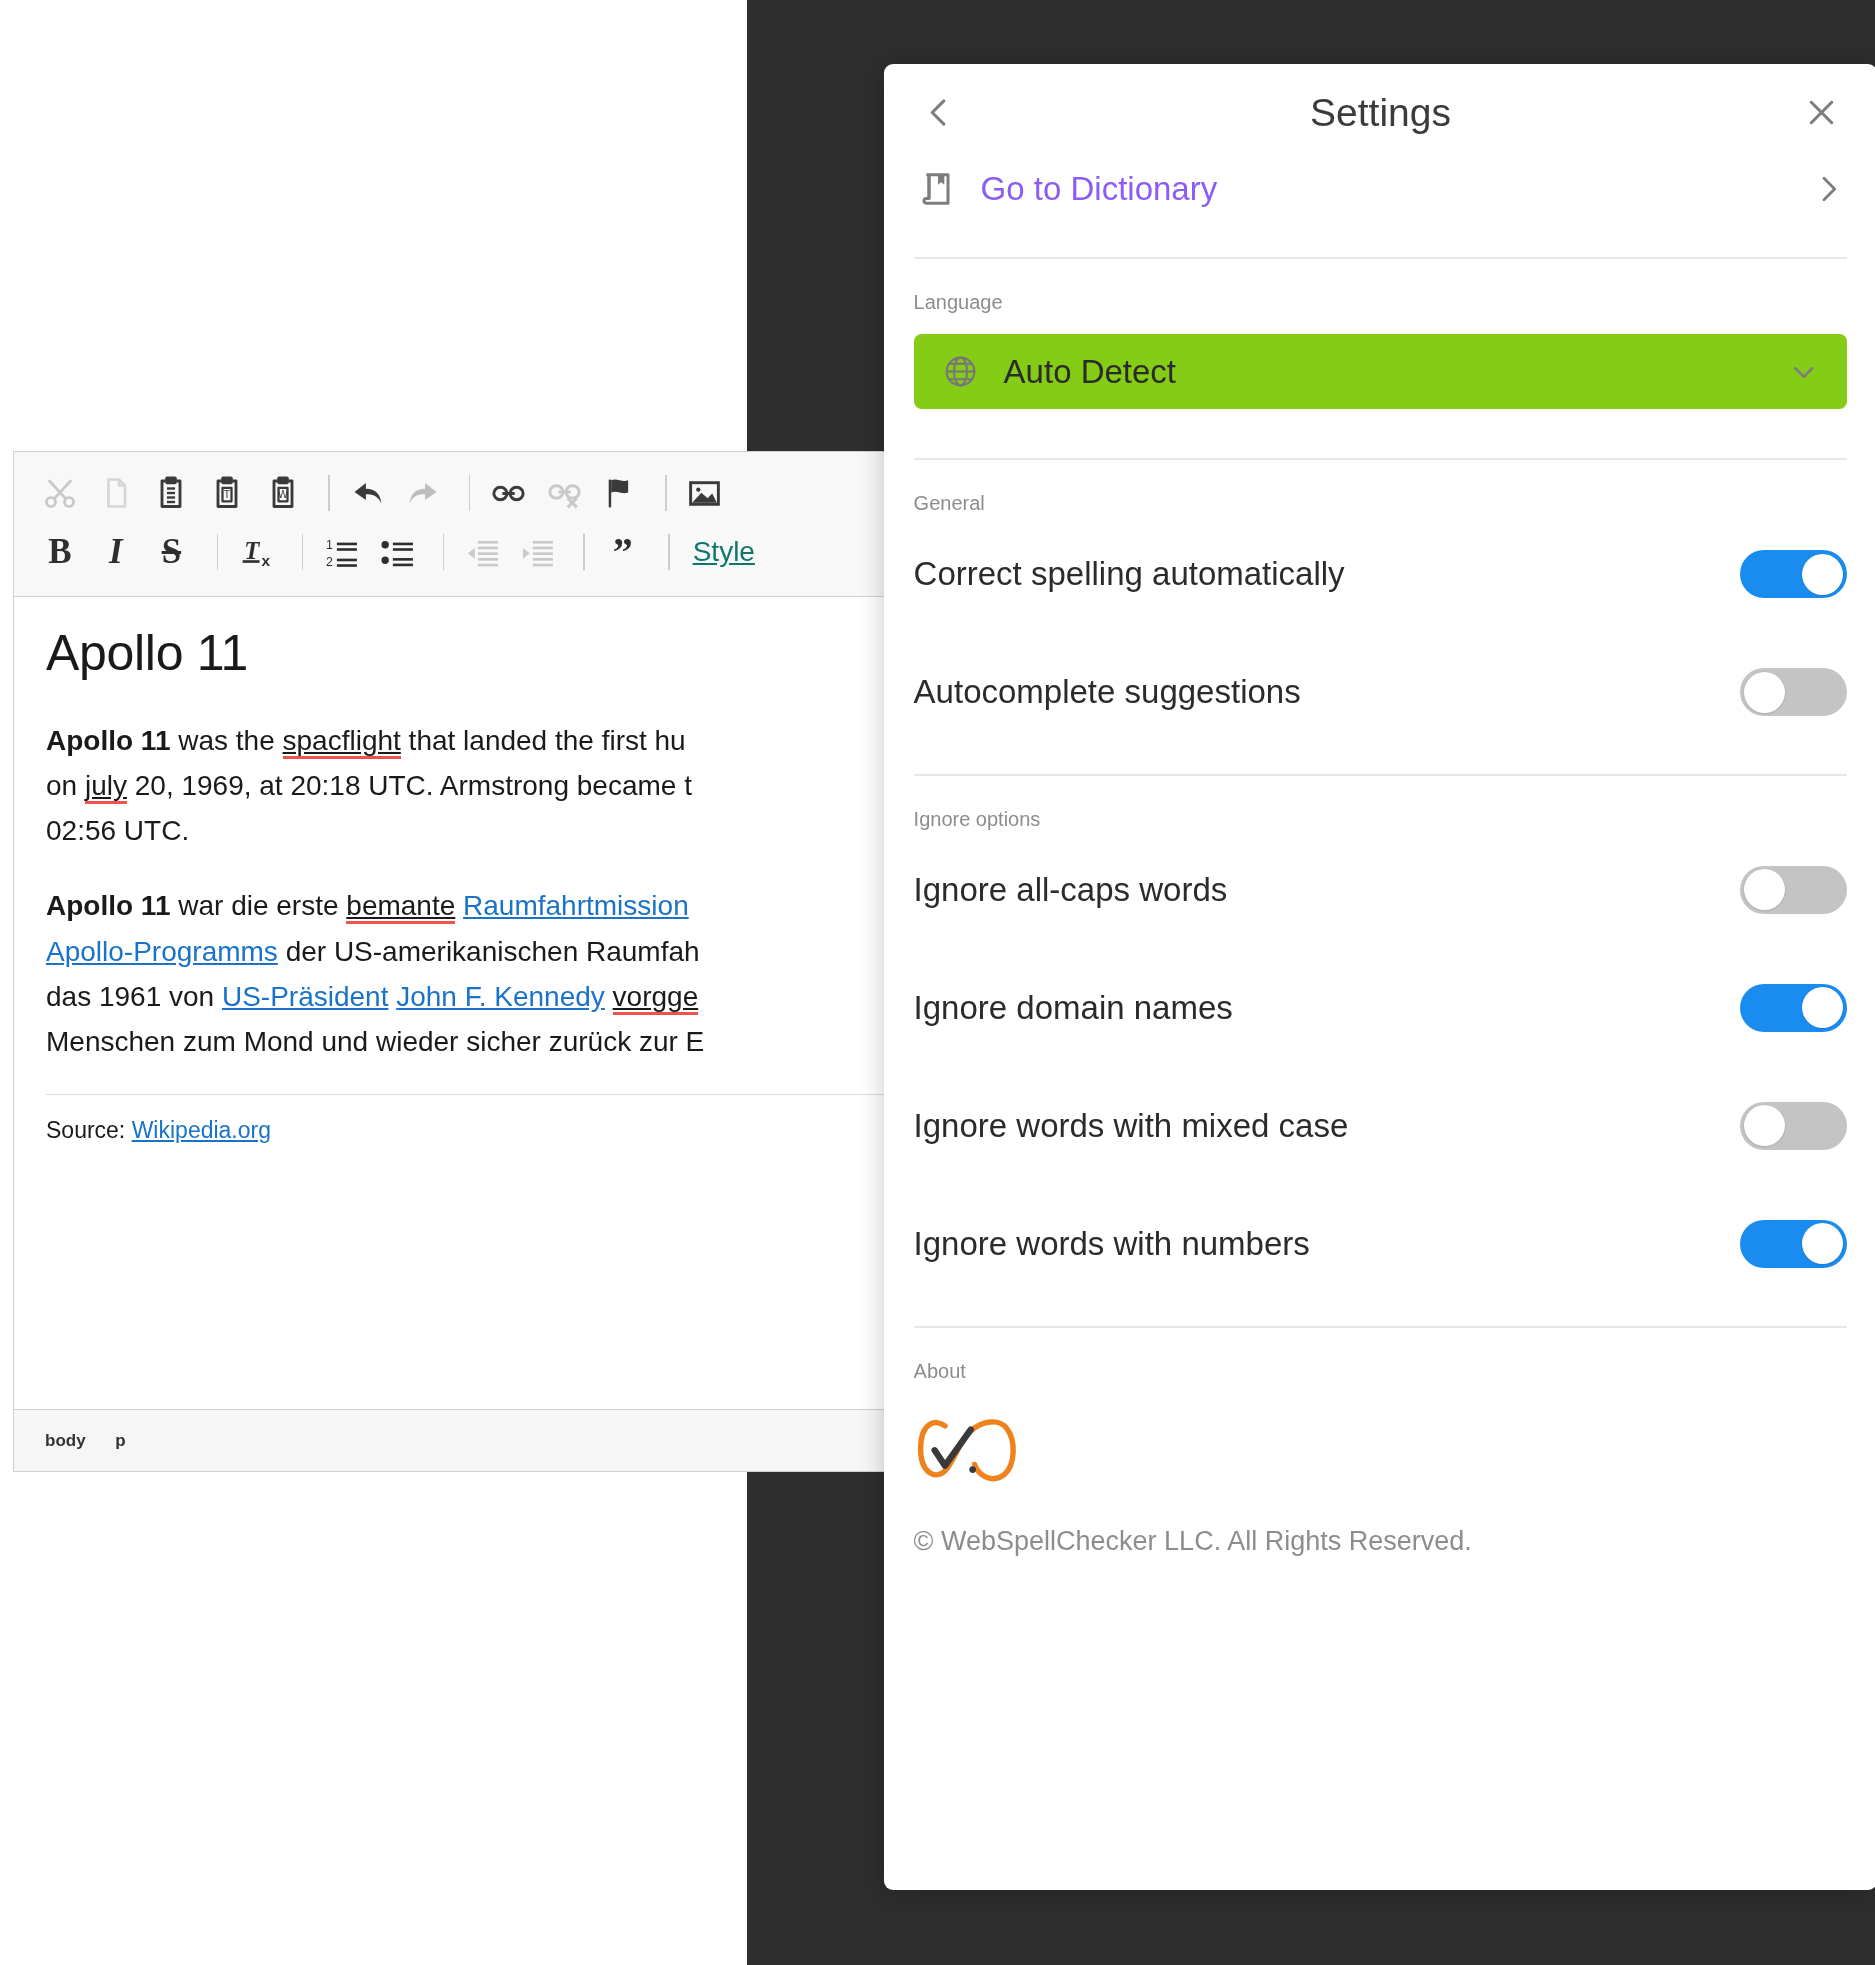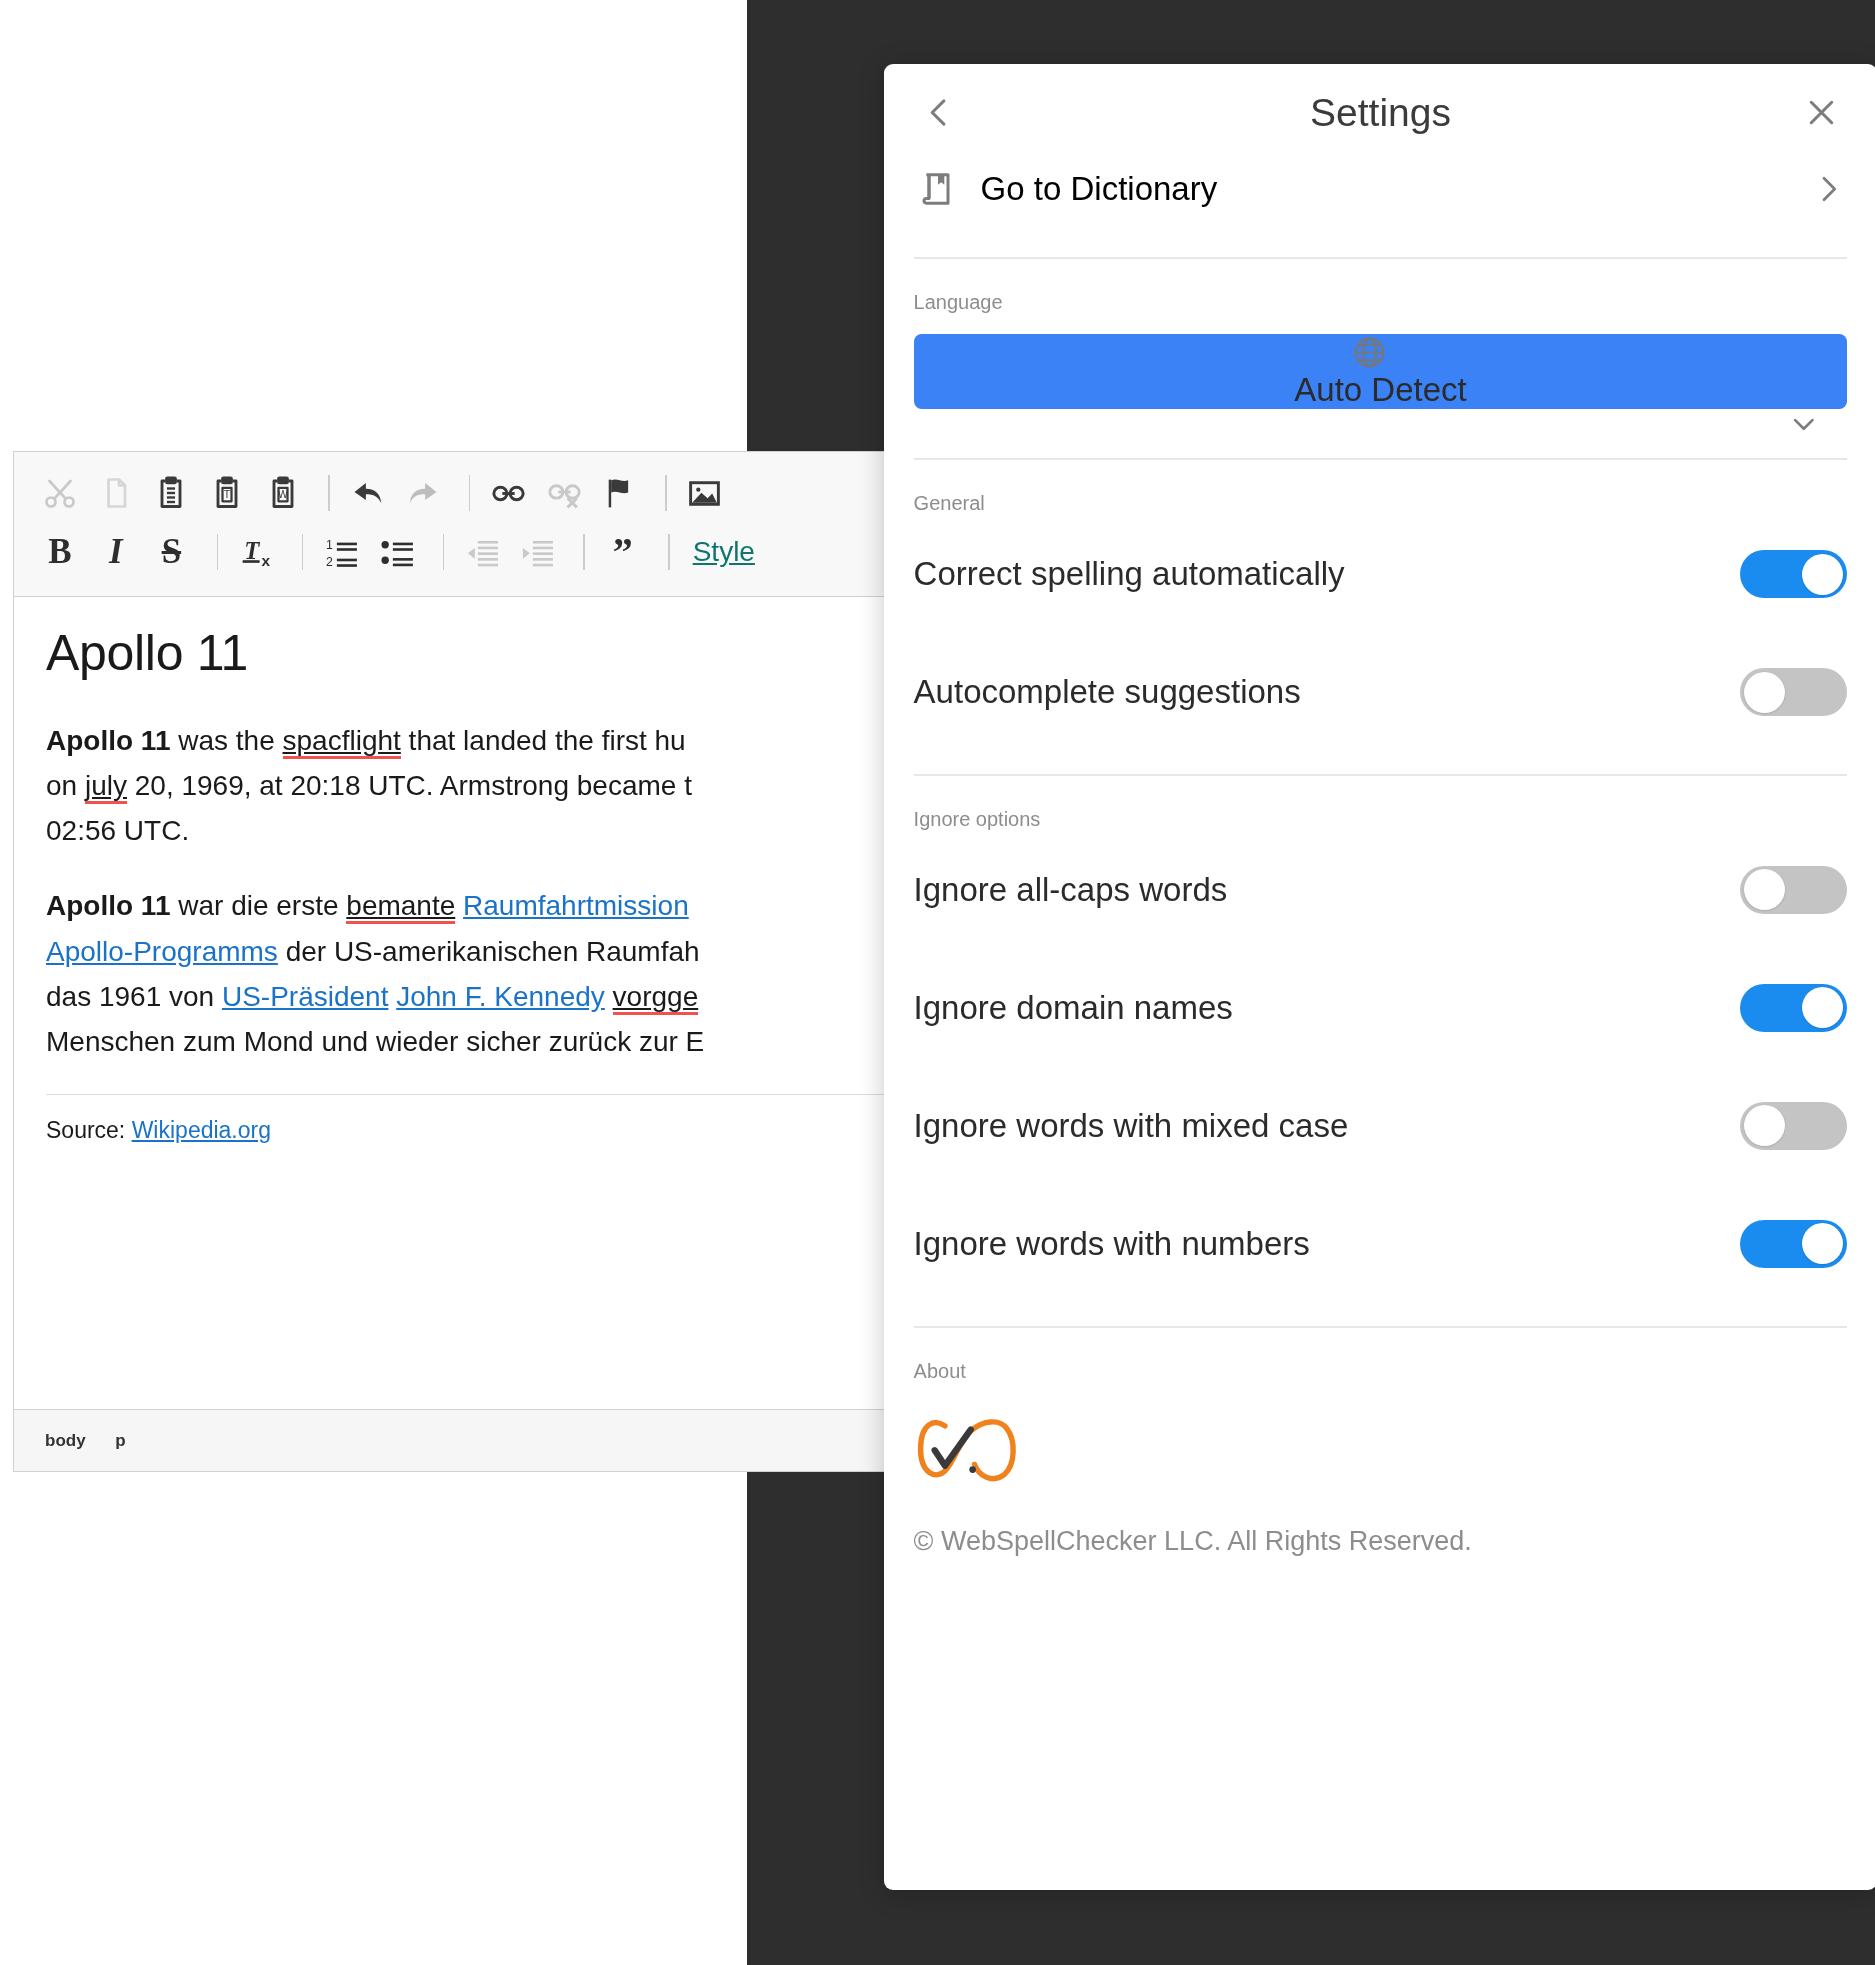--- a/index.html
+++ b/index.html
@@ -90,32 +90,32 @@
     position:absolute;left:0;right:0;text-align:center;
     font-size:39px;color:#3b3b3b;font-weight:400;pointer-events:none;
   }
   .st-close{margin-left:auto;width:51px;height:51px;display:flex;align-items:center;justify-content:center;}
 
   .dict-row{
     display:flex;align-items:center;padding:0 29.6px;height:77px;
     margin-top:-11.6px;
   }
   .dict-icon{width:49px;height:49px;display:flex;align-items:center;justify-content:center;margin-right:18px;}
-  .dict-label{font-size:33px;color:#000000;}
+  .dict-label{font-size:33px;color:#8b5cf6;}
   .dict-chev{margin-left:auto;width:39px;height:39px;display:flex;align-items:center;justify-content:center;}
 
   .divider{height:1.9px;background:#e7e7e7;margin:29.6px 29.6px 0 29.6px;}
 
   .sect-label{
     font-size:20px;color:#8d8d8d;padding:32px 29.6px 0 29.6px;
   }
 
   .lang-select{
-    margin:20.6px 29.6px 0 29.6px;height:75px;background:#3b82f6;border-radius:7.7px;
-    display:flex;align-items:center;padding:0 26px;flex-direction:column;
+    margin:20.6px 29.6px 0 29.6px;height:75px;background:#84cc16;border-radius:7.7px;
+    display:flex;align-items:center;padding:0 26px;
   }
   .globe{width:42px;height:42px;margin-right:22px;display:flex;align-items:center;justify-content:center;}
   .lang-value{font-size:33px;color:#2b2b2b;}
   .lang-chev{margin-left:auto;width:35px;height:35px;display:flex;align-items:center;justify-content:center;}
 
   .opt-row{
     display:flex;align-items:center;padding:0 29.6px;height:118px;text-align:center;
   }
   .opt-label{font-size:33px;color:#2b2b2b;}
   .toggle{

